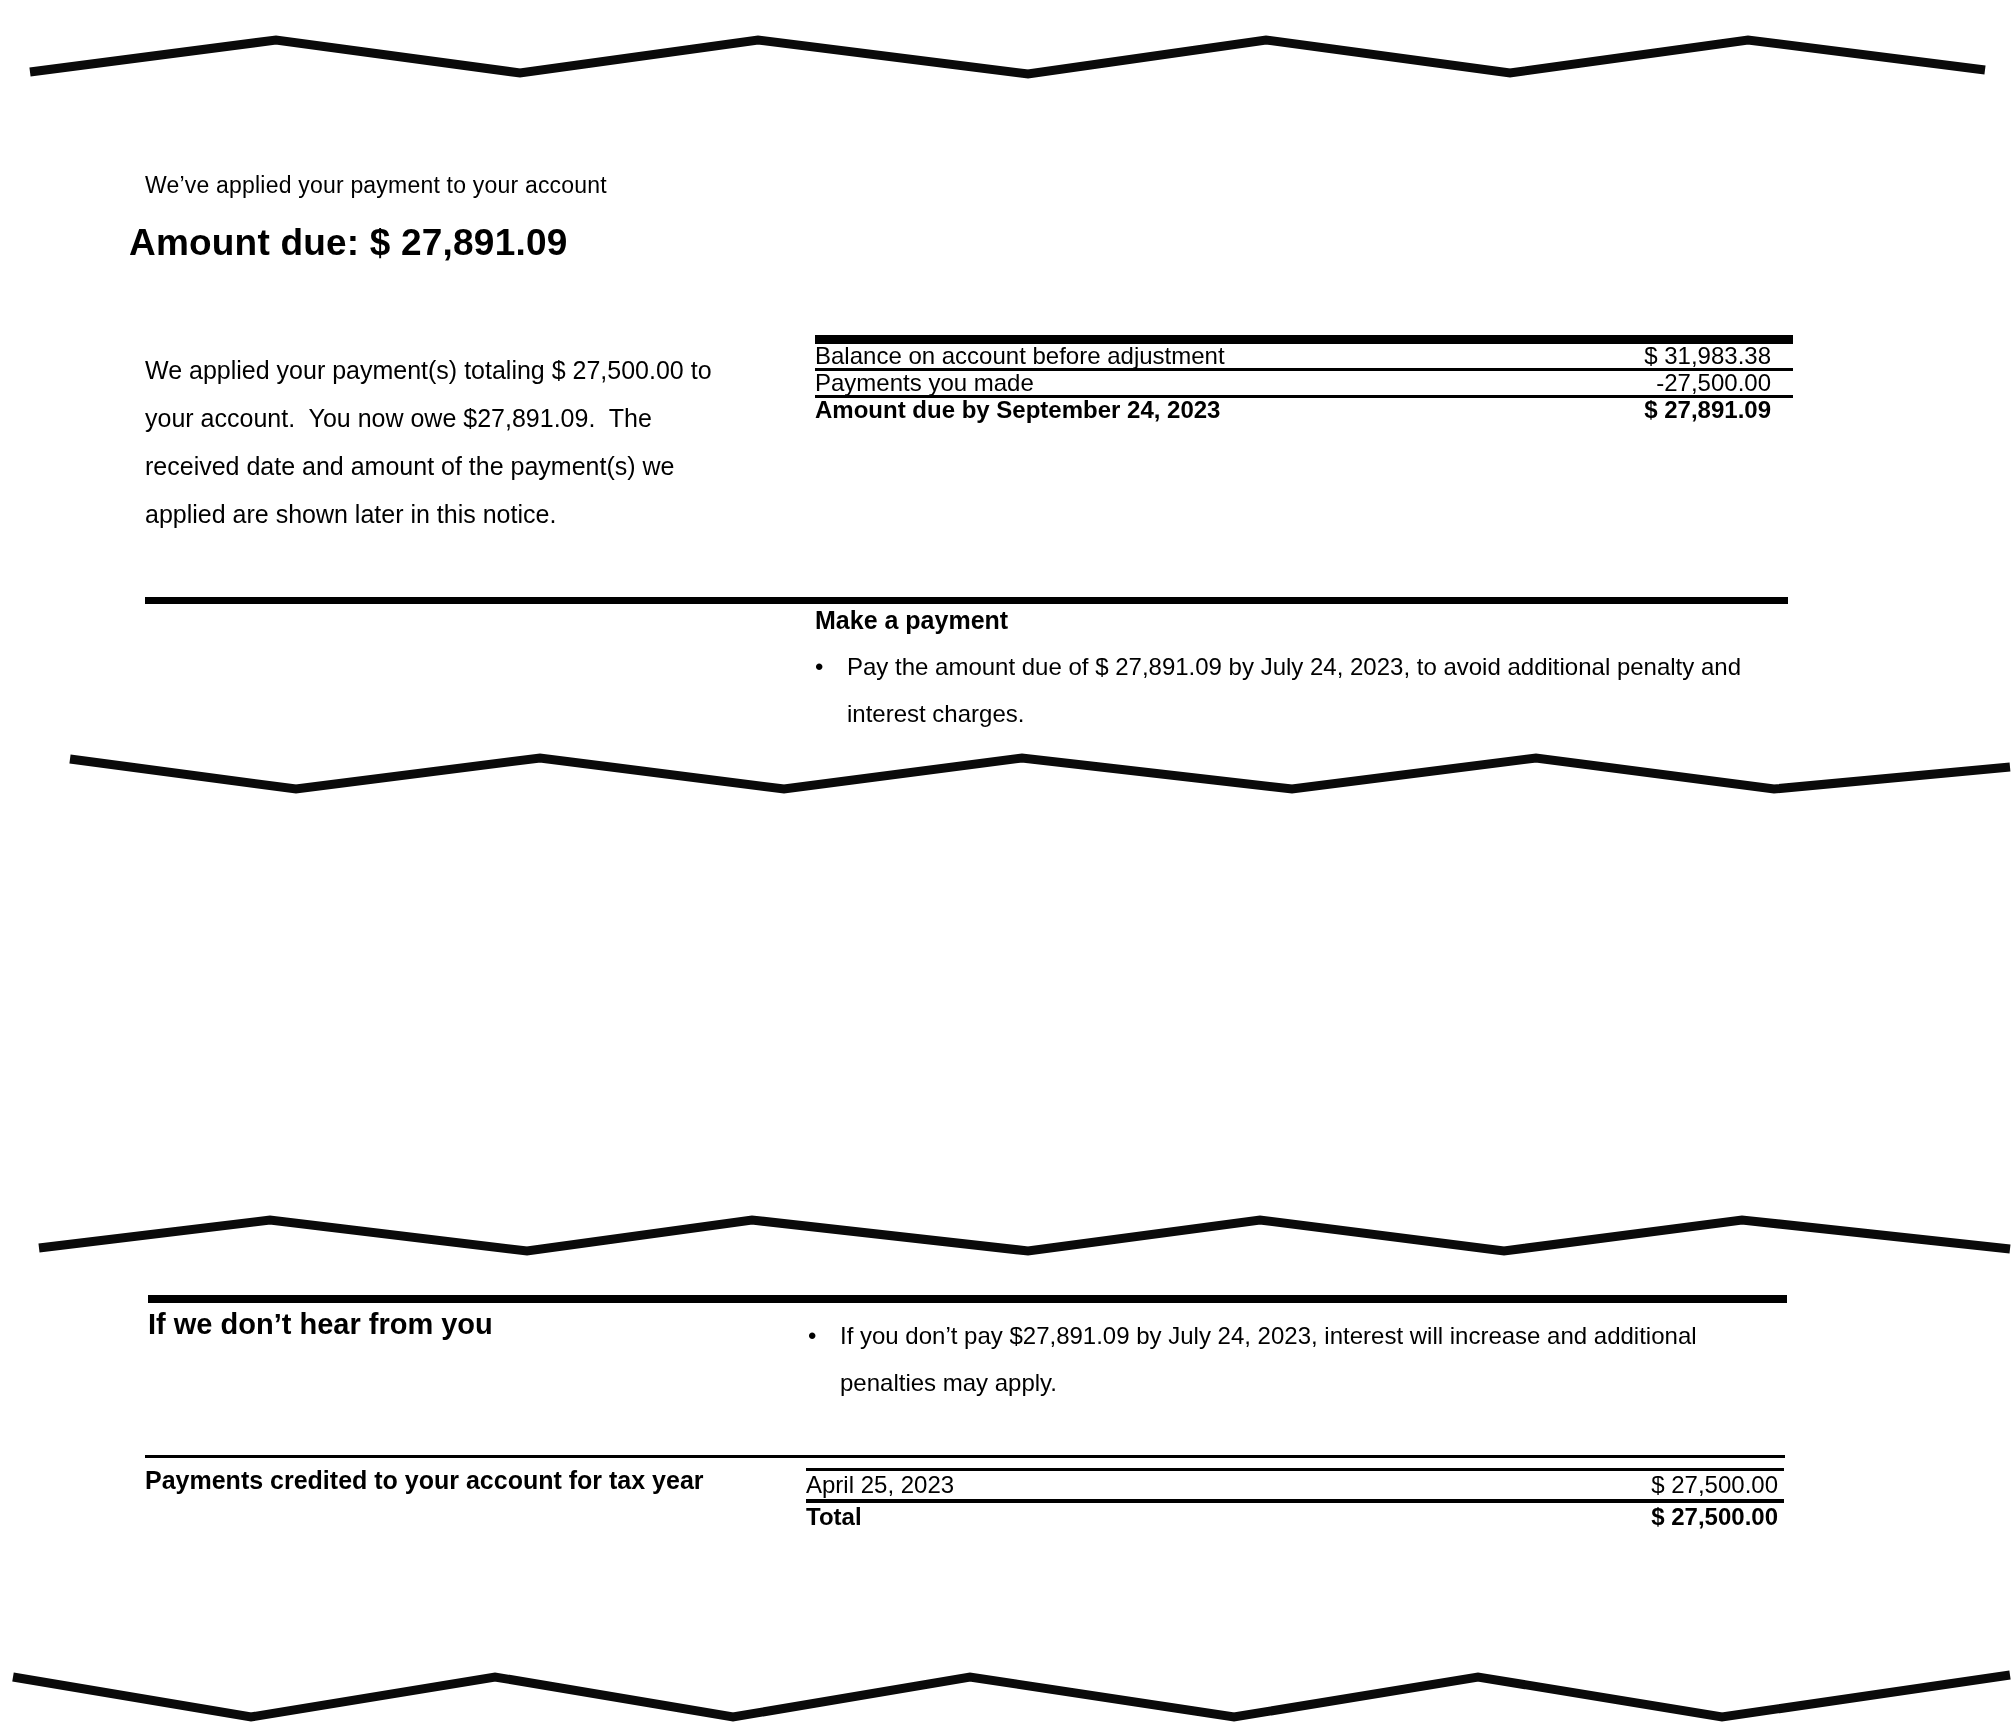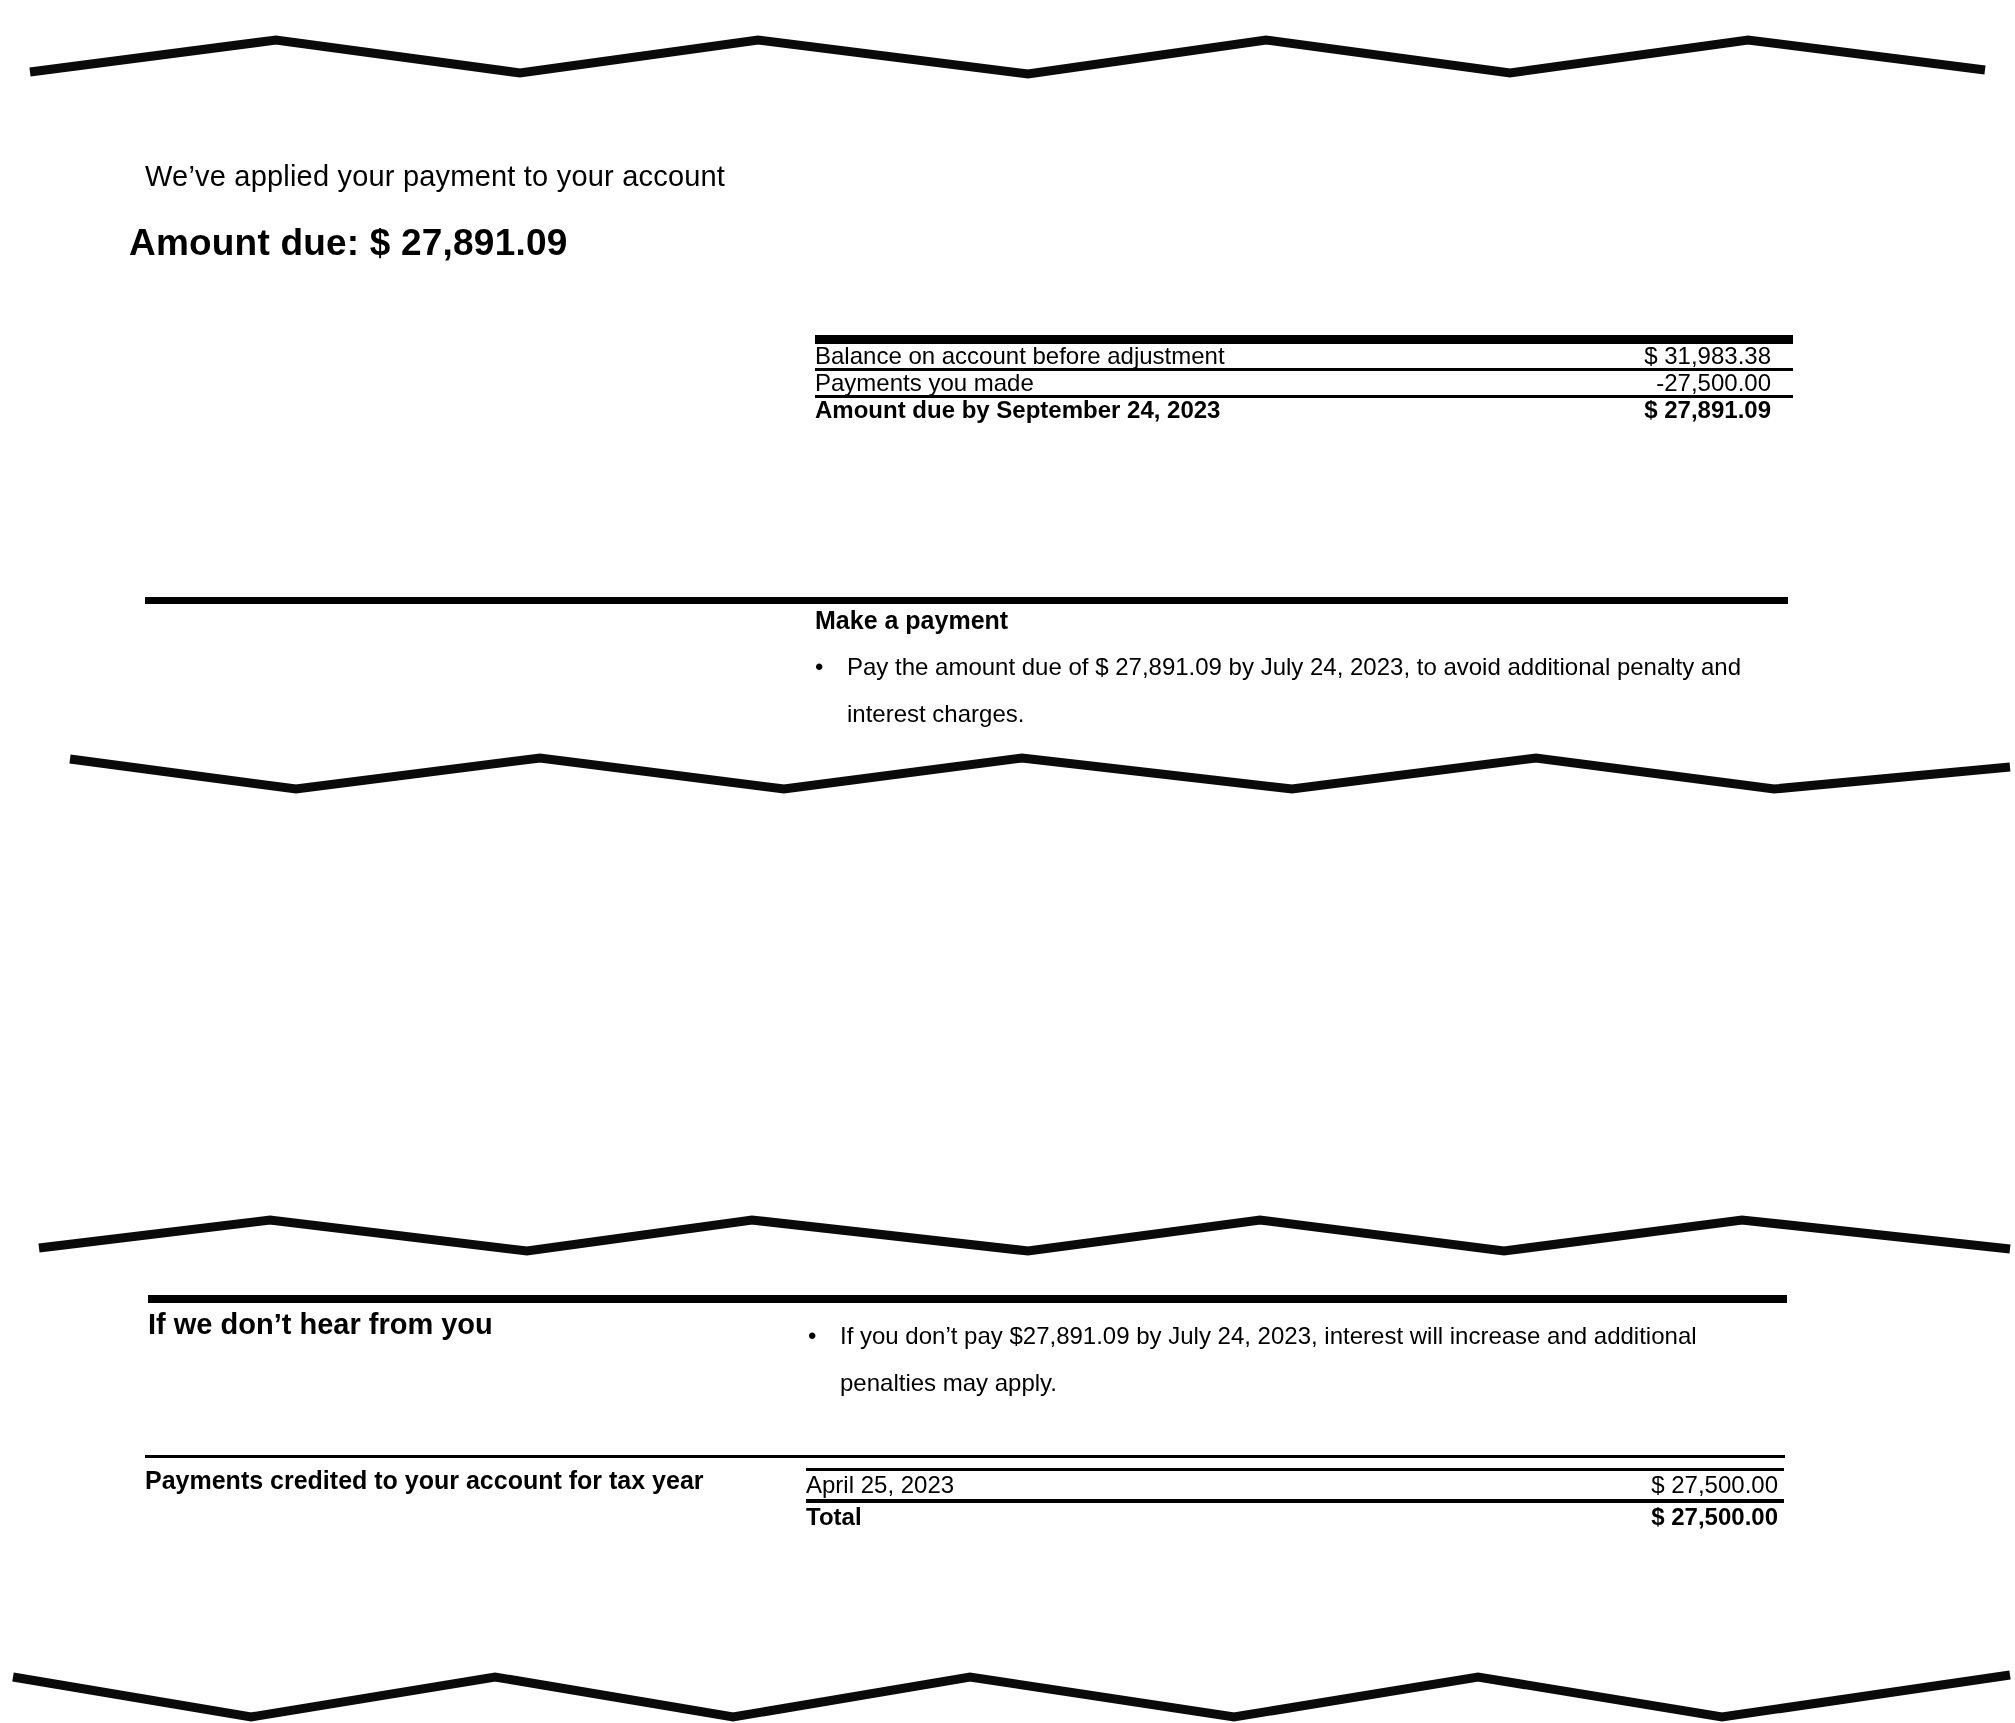--- a/index.html
+++ b/index.html
@@ -10,21 +10,21 @@
     width: 2015px;
     height: 1723px;
     position: relative;
     overflow: hidden;
   }
   .page { position: relative; width: 2015px; height: 1723px; background: #fff; }
   .abs { position: absolute; }
   .tear { position: absolute; left: 0; width: 2015px; }
   .tear polyline { fill: none; stroke: #0a0a0a; stroke-width: 9; stroke-linejoin: miter; stroke-linecap: butt; }
 
-  .intro-sub { left: 145px; top: 160px; font-size: 29px; letter-spacing: 0.2px; }
+  .intro-sub { left: 145px; top: 172px; font-size: 23px; letter-spacing: 0.2px; }
   .amount-due { left: 129px; top: 222px; font-size: 37px; font-weight: bold; letter-spacing: 0.2px; }
 
   .summary-par {
     left: 145px; top: 346px; width: 606px;
     font-size: 25px; line-height: 48px;
     white-space: pre-wrap;
   }
 
   .rule { background: #000; width: 100%; }
   .h3 { height: 3px; } .h4 { height: 4px; } .h5 { height: 5px; }
@@ -73,20 +73,21 @@
 
 <div class="page">
 
   <svg class="tear" style="top:28px;" width="2015" height="92" viewBox="0 0 2015 92">
     <polyline points="30,44 276,12 520,45 758,12 1028,46 1266,12 1510,45 1748,12 1985,42"></polyline>
   </svg>
 
   <div class="abs intro-sub">We’ve applied your payment to your account</div>
   <div class="abs amount-due">Amount due: $ 27,891.09</div>
 
+  <p class="abs summary-par">We applied your payment(s) totaling $ 27,500.00 to your account.  You now owe $27,891.09.  The received date and amount of the payment(s) we applied are shown later in this notice.</p>
 
   <div class="abs billing">
     <div class="rule h5"></div>
     <div class="rule h4"></div>
     <div class="brow">
       <span>Balance on account before adjustment</span>
       <span class="amt">$ 31,983.38</span>
     </div>
     <div class="rule h3"></div>
     <div class="brow">

